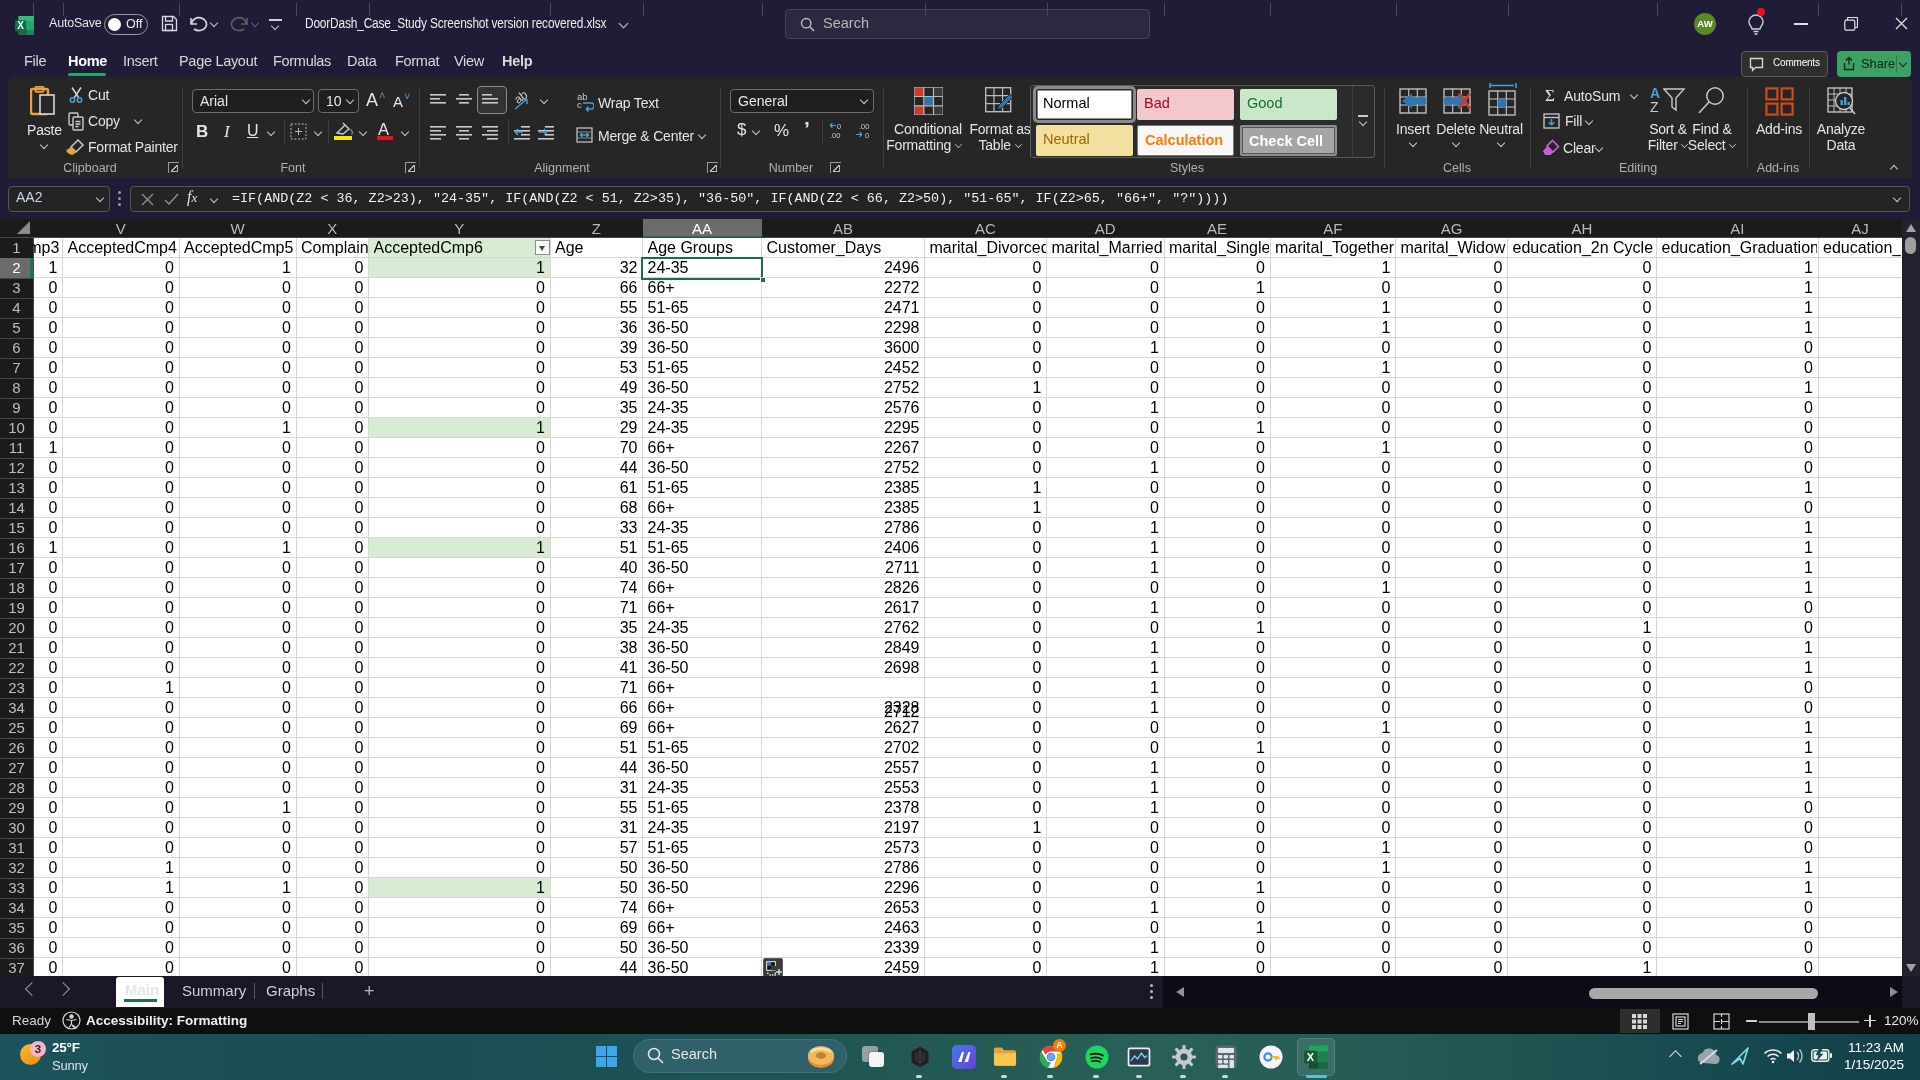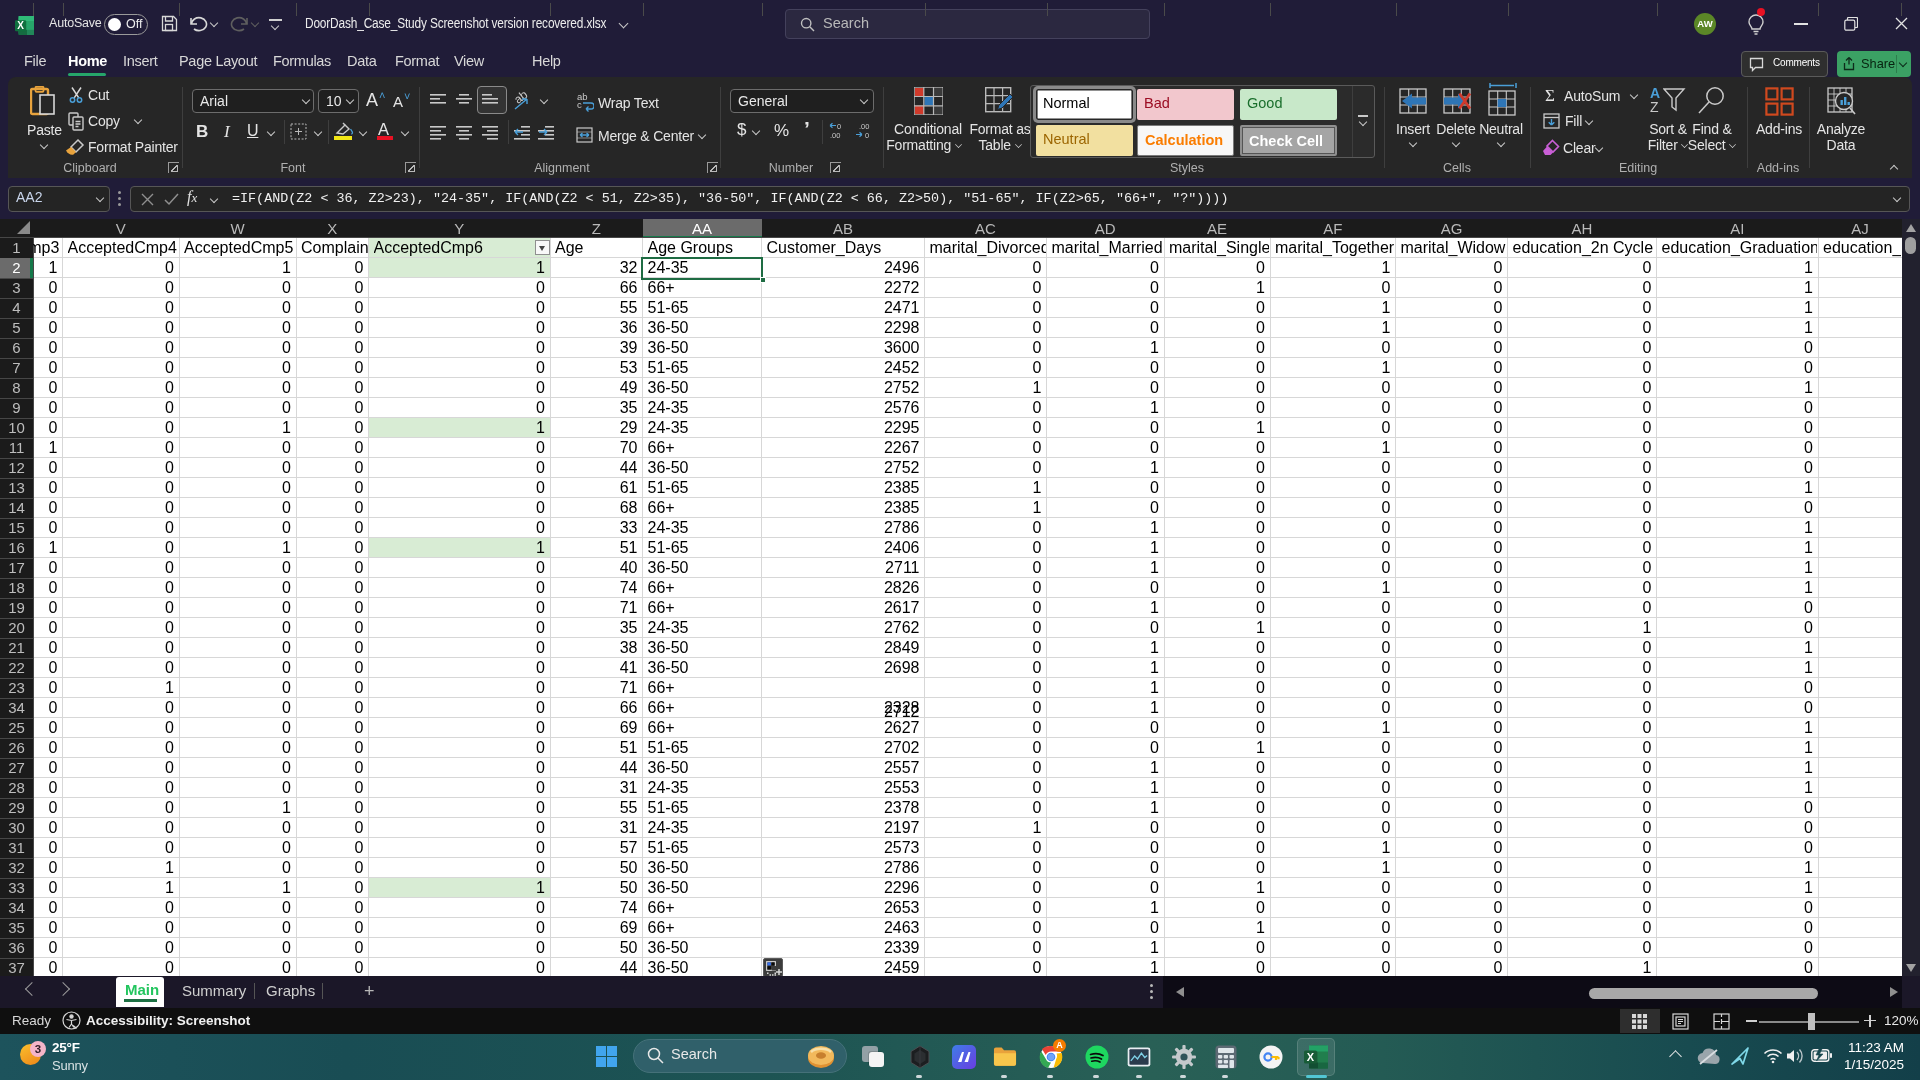--- a/index.html
+++ b/index.html
@@ -96,21 +96,21 @@
 </div>
 <div class="tabrow">
 <div class="tabitem" style="left:24px;">File</div>
 <div class="tabitem" style="left:68px;font-weight:bold;color:#fff;">Home</div>
 <div class="tabitem" style="left:123px;">Insert</div>
 <div class="tabitem" style="left:179px;">Page Layout</div>
 <div class="tabitem" style="left:273px;">Formulas</div>
 <div class="tabitem" style="left:347px;">Data</div>
 <div class="tabitem" style="left:395px;">Format</div>
 <div class="tabitem" style="left:454px;">View</div>
-<div class="tabitem" style="left:532px;">Help</div>
+<div class="tabitem" style="left:502px;font-weight:bold;">Help</div>
 <div class="abs" style="left:68px;top:25px;width:38px;height:3px;background:#26a56a;border-radius:2px"></div>
 <div class="abs" style="left:1741px;top:3px;width:87px;height:26px;background:#2f2f2f;border:1px solid #5a5a5a;border-radius:4px">
         <svg class="abs" style="left:7px;top:5px" width="15" height="15" viewBox="0 0 15 15" fill="none" stroke="#d8d8d8" stroke-width="1.3">
           <path d="M1.5 1.5h12v9h-7l-3 3v-3h-2z"></path>
         </svg>
         <div class="abs" style="left:31px;top:4.5px;font-size:10px;letter-spacing:-0.2px;color:#ffffff">Comments</div>
       </div>
 <div class="abs" style="left:1837px;top:3px;width:74px;height:26px;background:#3ba164;border-radius:4px">
         <svg class="abs" style="left:6px;top:5px" width="15" height="15" viewBox="0 0 15 15" fill="none" stroke="#0d2b1a" stroke-width="1.3">
           <path d="M1.5 7v6.5h9V7"></path>
@@ -1120,21 +1120,21 @@
       </svg>
     </div>
 <div class="abs" style="left:1902px;top:219px;width:18px;height:757px;background:#22212e"></div>
 <div class="abs" style="left:1905.5px;top:224px;width:0;height:0;border-bottom:8px solid #a2a2a2;border-left:5.5px solid transparent;border-right:5.5px solid transparent"></div>
 <div class="abs" style="left:1905px;top:237px;width:11px;height:17px;background:#9f9f9f;border-radius:5.5px"></div>
 <div class="abs" style="left:1905.5px;top:964px;width:0;height:0;border-top:8px solid #a2a2a2;border-left:5.5px solid transparent;border-right:5.5px solid transparent"></div>
 <div class="abs" style="left:0;top:976px;width:1920px;height:32px;background:#1b1728"></div>
 <div class="abs" style="left:27px;top:984px;width:10px;height:10px;border-left:1.6px solid #9a9a9a;border-bottom:1.6px solid #9a9a9a;transform:rotate(45deg)"></div>
 <div class="abs" style="left:58px;top:984px;width:10px;height:10px;border-right:1.6px solid #9a9a9a;border-top:1.6px solid #9a9a9a;transform:rotate(45deg)"></div>
 <div class="abs" style="left:116px;top:977px;width:48px;height:30px;background:#fff;border-radius:3px 3px 0 0"></div>
-<div class="abs" style="left:125px;top:981px;font-size:15px;font-weight:bold;color:#22c55e">Main</div>
+<div class="abs" style="left:125px;top:981px;font-size:15px;font-weight:bold;color:#e5e5e5">Main</div>
 <div class="abs" style="left:124px;top:999px;width:33px;height:3px;background:#1e7145"></div>
 <div class="abs" style="left:182px;top:982px;font-size:15px;color:#cfcfcf">Summary</div>
 <div class="abs" style="left:254px;top:983px;width:1px;height:16px;background:#555"></div>
 <div class="abs" style="left:266px;top:982px;font-size:15px;color:#cfcfcf">Graphs</div>
 <div class="abs" style="left:322px;top:983px;width:1px;height:16px;background:#555"></div>
 <div class="abs" style="left:364px;top:981px;font-size:18px;color:#b8b8b8">+</div>
 <div class="abs" style="left:1163px;top:976px;width:739px;height:32px;background:#0d0b15"></div>
 <div class="abs" style="left:1150px;top:984px;width:3px;height:3px;border-radius:50%;background:#b8b8b8"></div>
     <div class="abs" style="left:1150px;top:990px;width:3px;height:3px;border-radius:50%;background:#b8b8b8"></div>
     <div class="abs" style="left:1150px;top:996px;width:3px;height:3px;border-radius:50%;background:#b8b8b8"></div>
@@ -1142,21 +1142,21 @@
 <div class="abs" style="left:1589px;top:988px;width:229px;height:11px;background:#a8a8a8;border-radius:5.5px"></div>
 <div class="abs" style="left:1890px;top:987px;width:0;height:0;border-left:8px solid #8f8f8f;border-top:5px solid transparent;border-bottom:5px solid transparent"></div>
 <div class="abs" style="left:0;top:1008px;width:1920px;height:26px;background:#0f0f0f"></div>
 <div class="abs" style="left:12px;top:1013px;font-size:13.5px;color:#d8d8d8">Ready</div>
 <svg class="abs" style="left:62px;top:1011px" width="19" height="19" viewBox="0 0 19 19" fill="none" stroke="#d8d8d8" stroke-width="1.2">
 <circle cx="9.5" cy="9.5" r="8.5"></circle>
       <circle cx="9.5" cy="5.5" r="1.6" fill="#d8d8d8"></circle>
 <path d="M4.5 8.5l5 1 5-1M9.5 9.5v3.5M9.5 13l-2.5 3.5M9.5 13l2.5 3.5"></path>
       <path d="M11 14.5l3.5 3" stroke-width="1.6"></path>
     </svg>
-<div class="abs" style="left:86px;top:1013px;font-size:13.5px;font-weight:bold;color:#f0f0f0">Accessibility: Screenshot</div>
+<div class="abs" style="left:86px;top:1013px;font-size:13.5px;font-weight:bold;color:#f0f0f0">Accessibility: Formatting</div>
 <div class="abs" style="left:1620px;top:1009px;width:40px;height:24px;background:#2e2e2e"></div>
 <svg class="abs" style="left:1632px;top:1014px" width="15" height="15" viewBox="0 0 15 15" fill="#d8d8d8">
 <rect x="0" y="0" width="4" height="4"></rect>
       <rect x="5.5" y="0" width="4" height="4"></rect>
       <rect x="11" y="0" width="4" height="4"></rect>
 <rect x="0" y="5.5" width="4" height="4"></rect>
       <rect x="5.5" y="5.5" width="4" height="4"></rect>
       <rect x="11" y="5.5" width="4" height="4"></rect>
 <rect x="0" y="11" width="4" height="4"></rect>
       <rect x="5.5" y="11" width="4" height="4"></rect>

